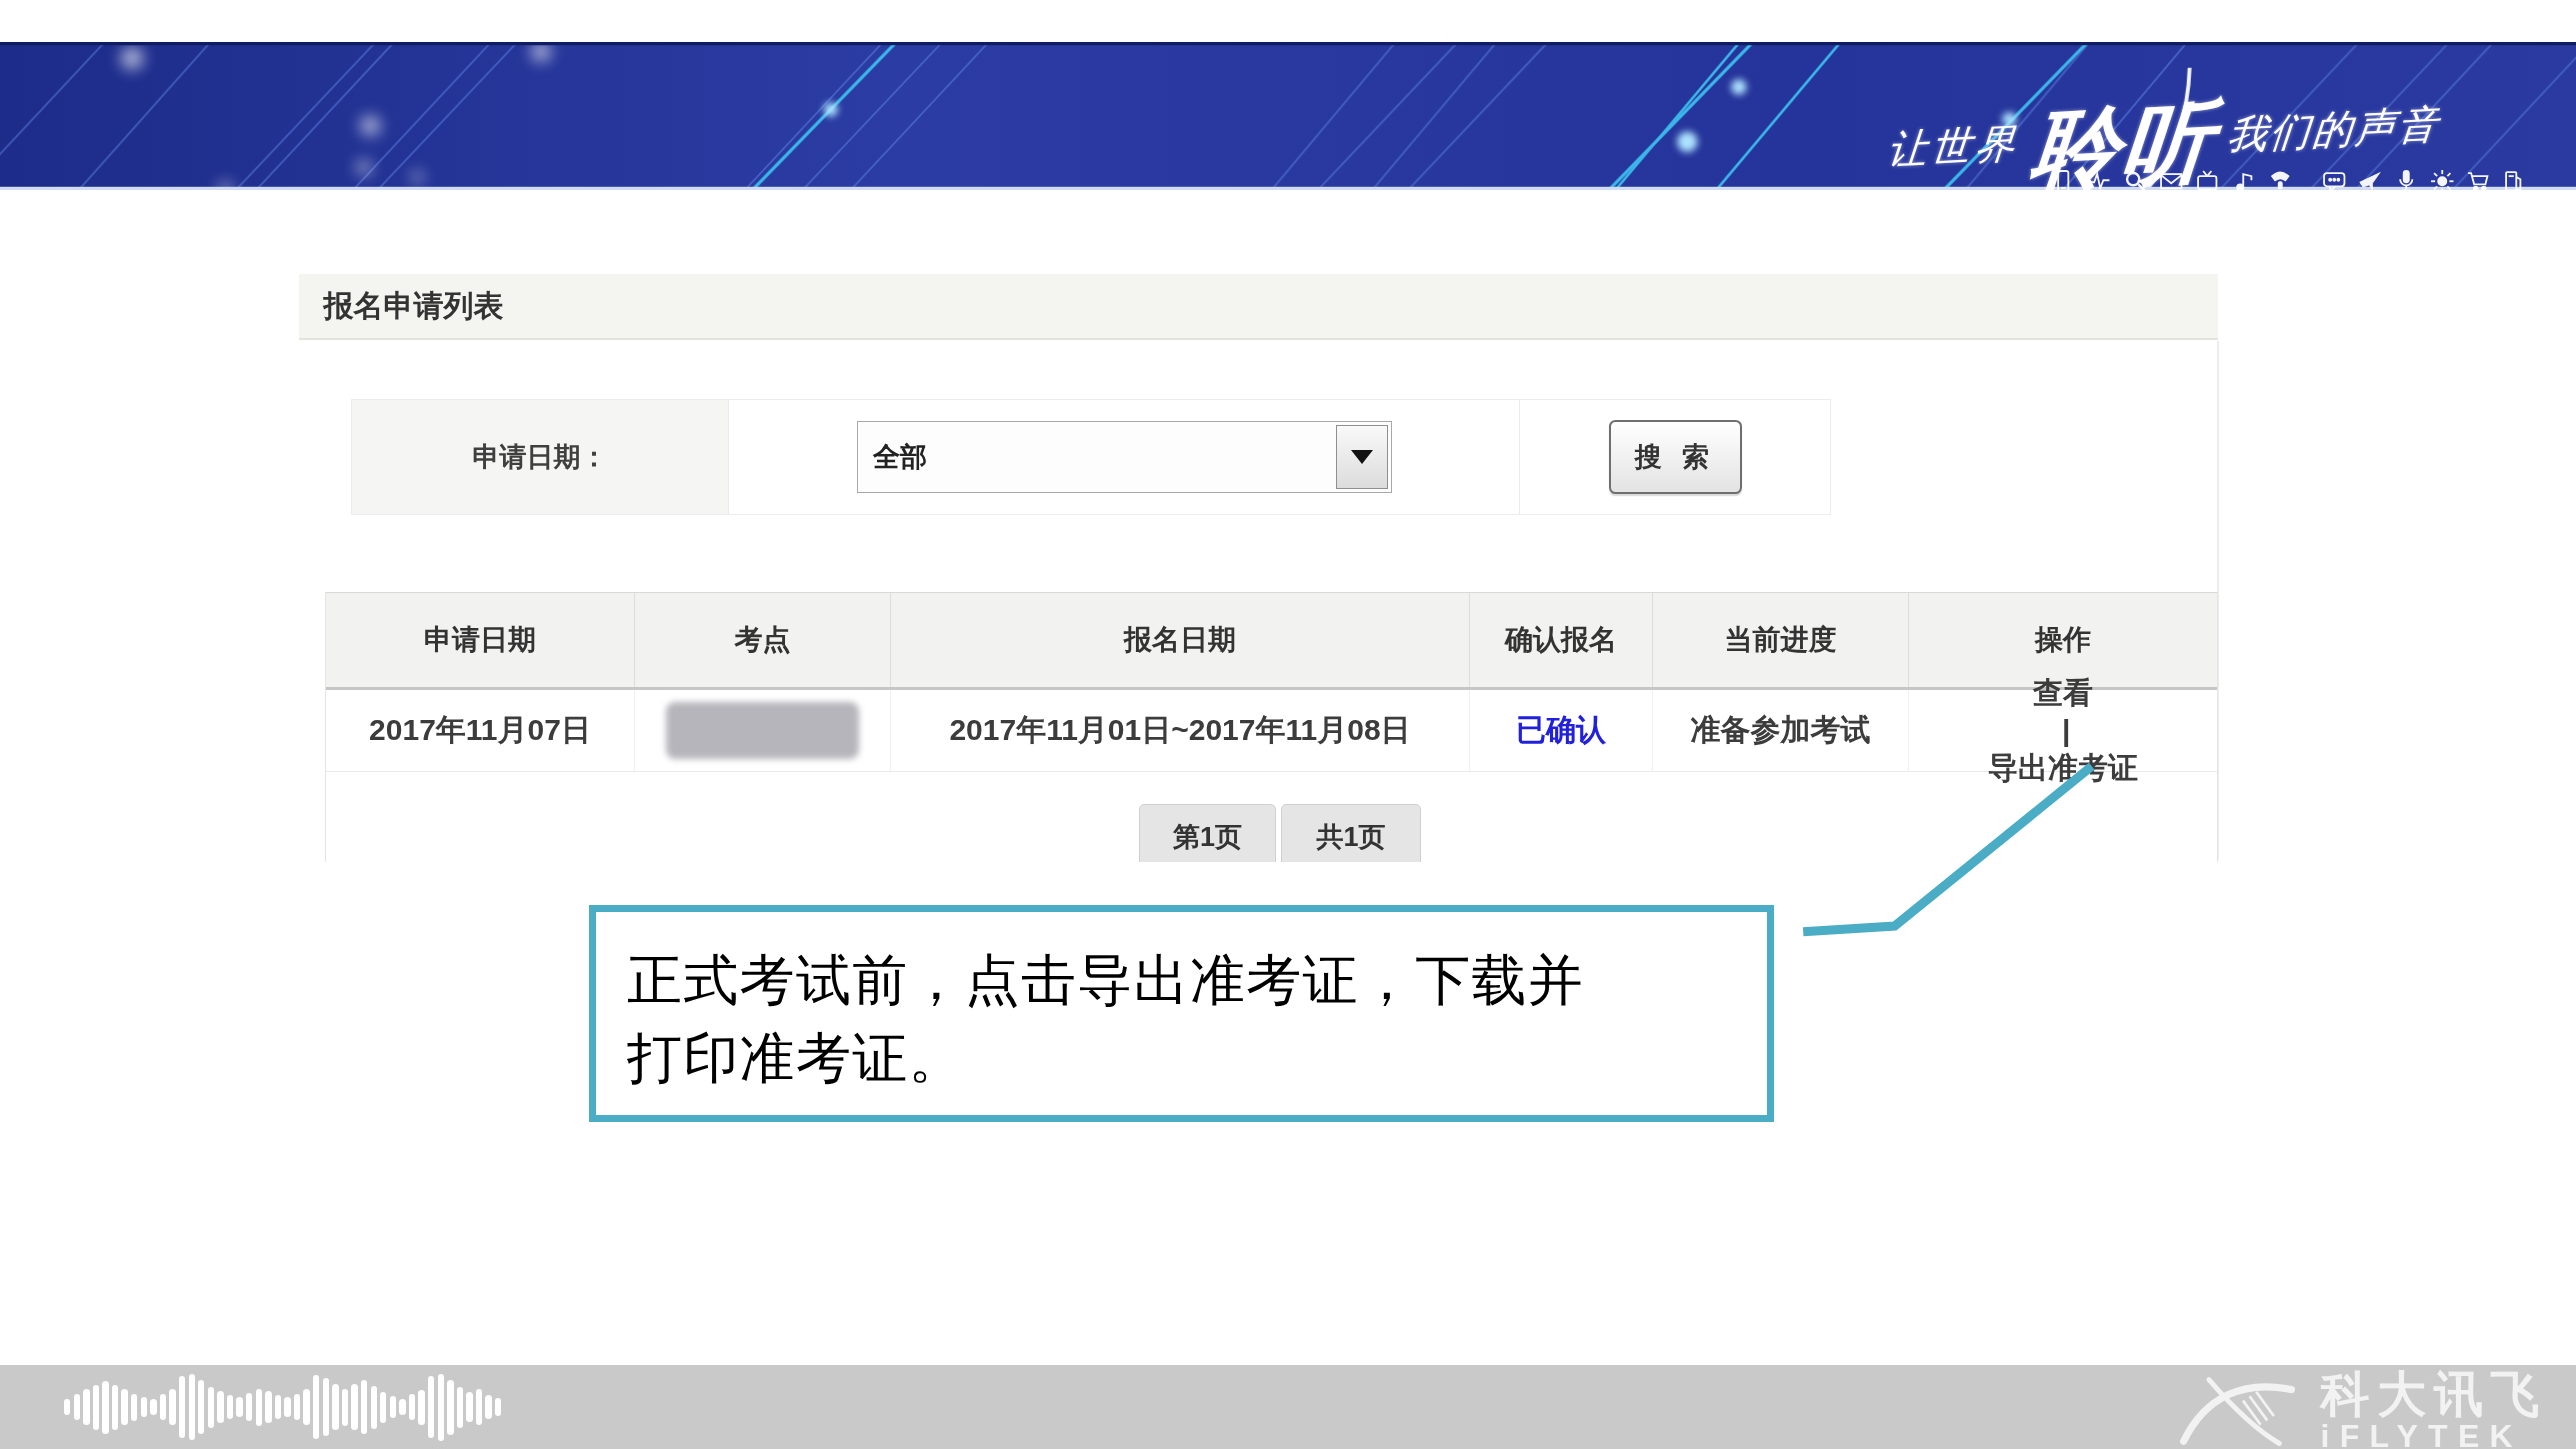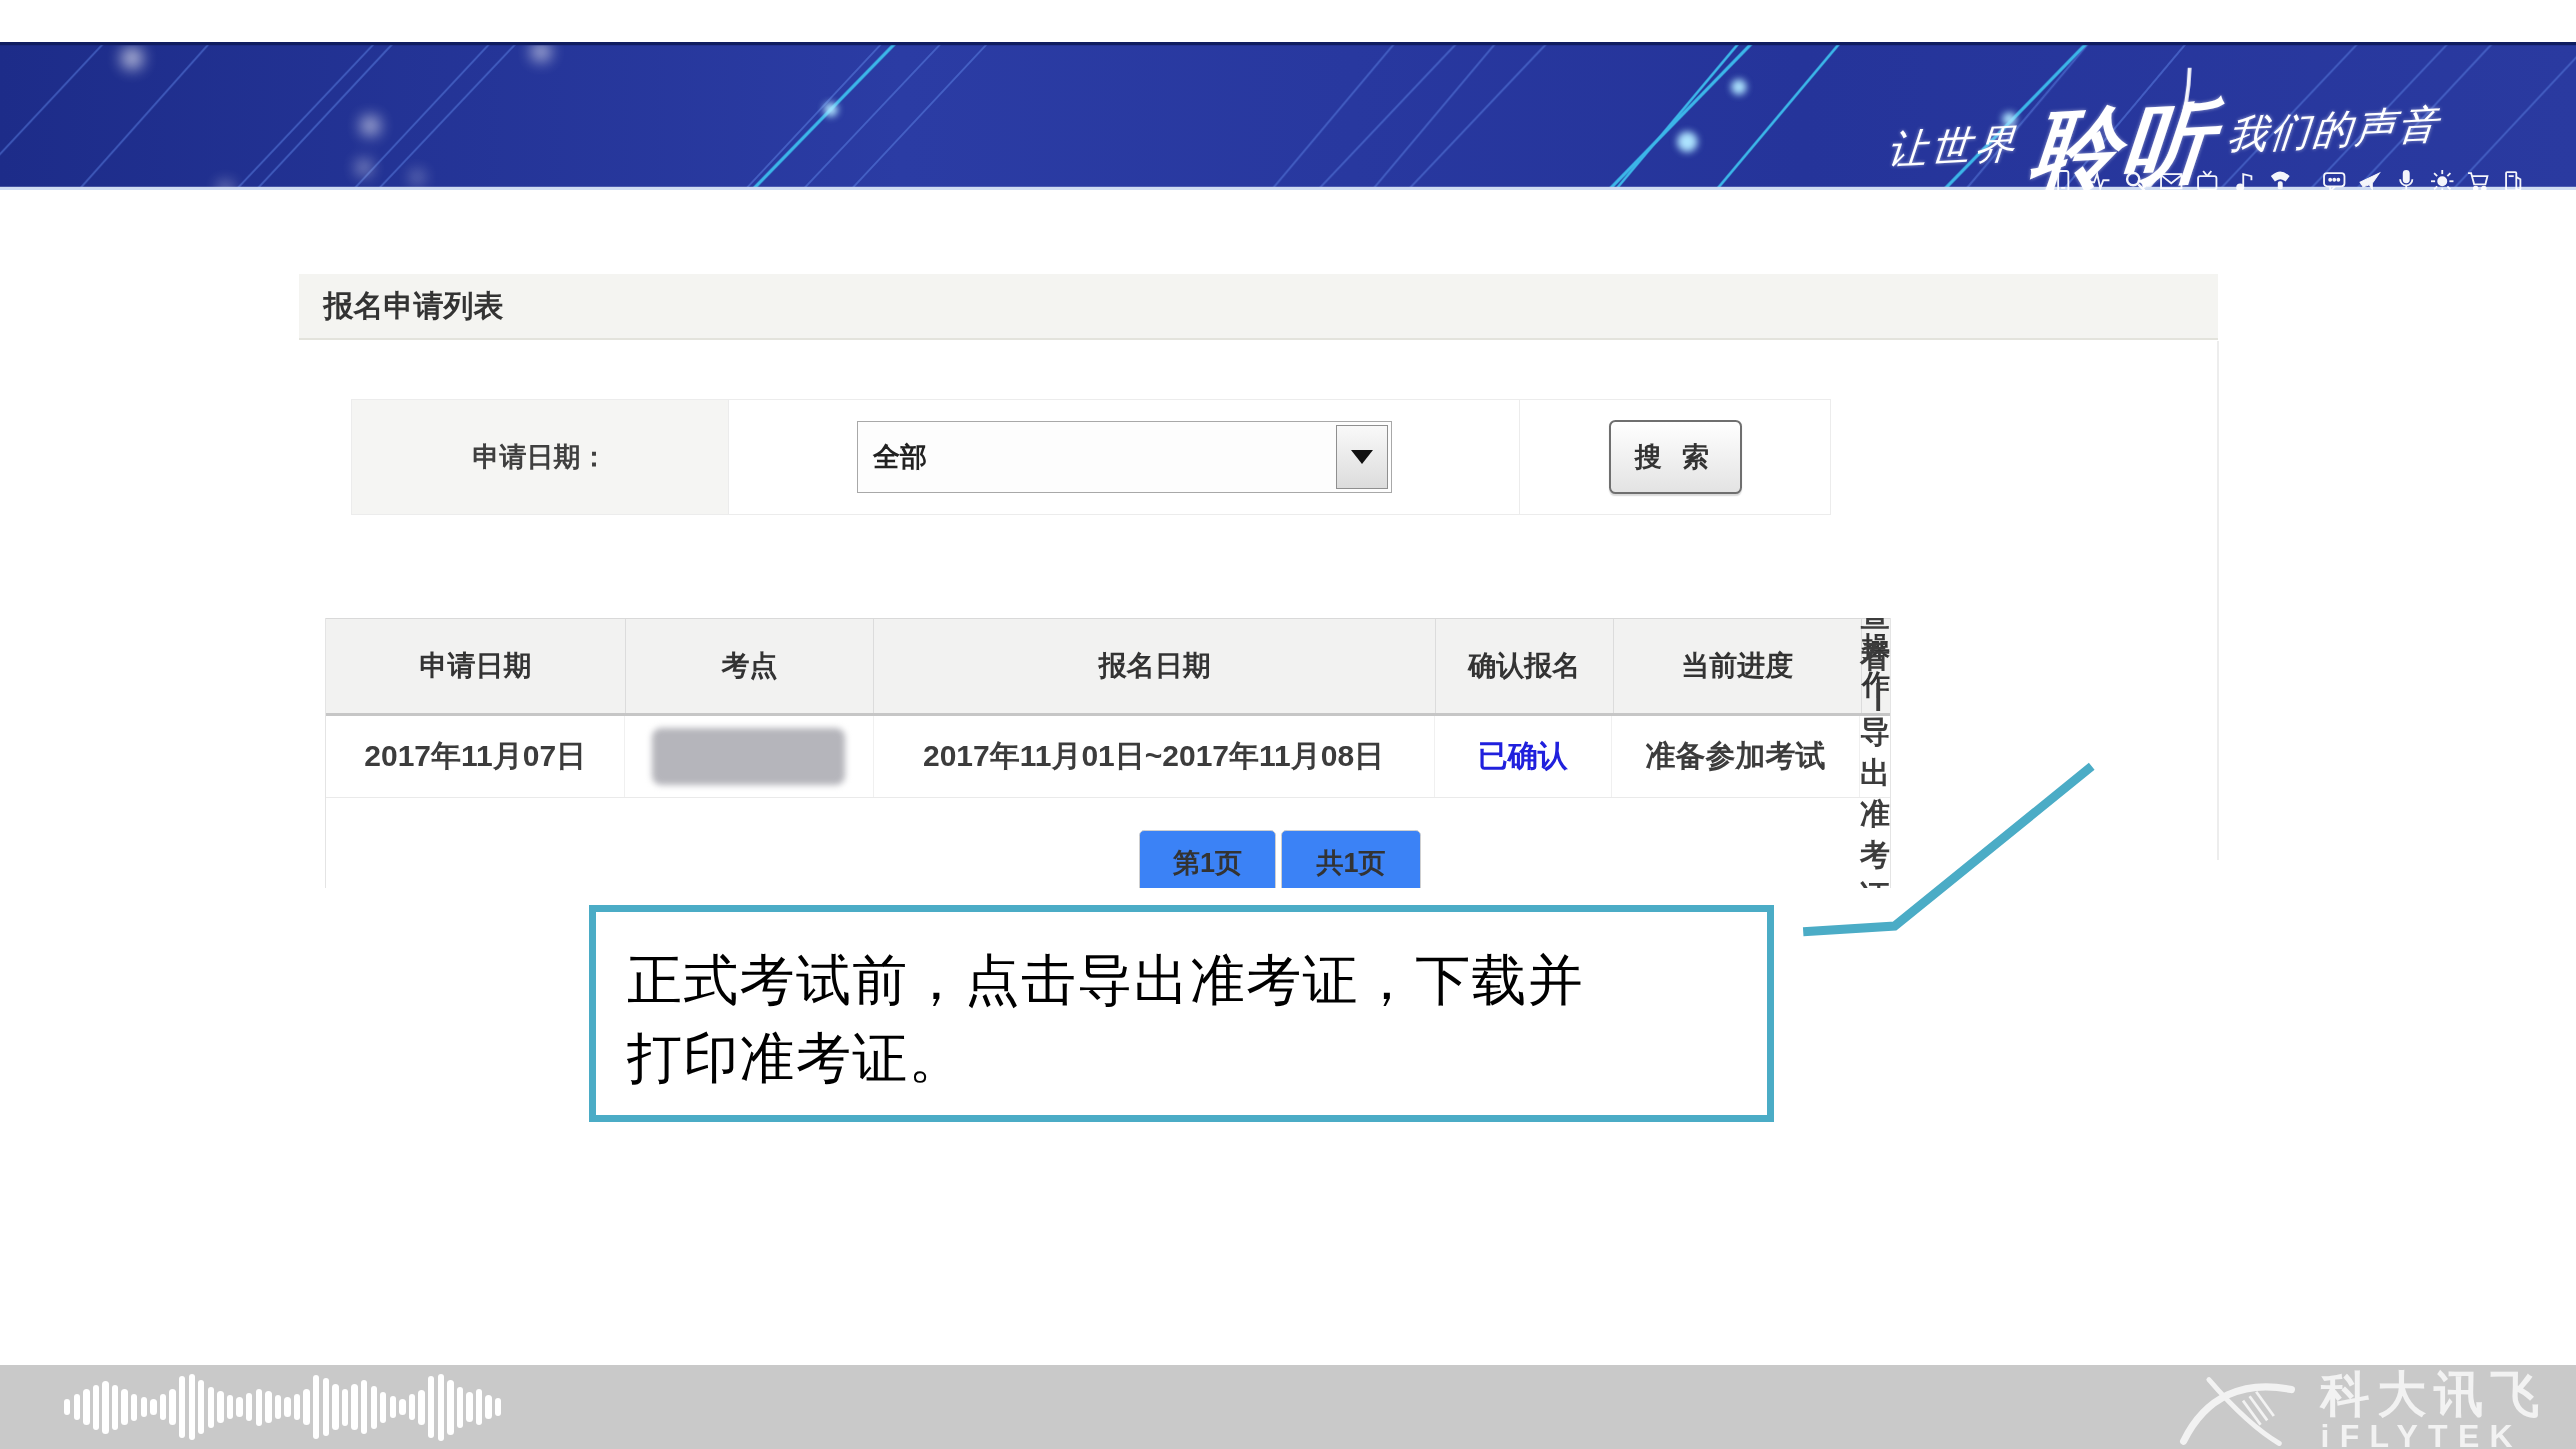--- a/index.html
+++ b/index.html
@@ -42,40 +42,40 @@
           background:linear-gradient(#f9f9f9,#dcdcdc);border:1.3px solid #8f8f8f;
           box-sizing:border-box;display:flex;align-items:center;justify-content:center;}
   .select .tri{width:0;height:0;border-left:11px solid transparent;
           border-right:11px solid transparent;border-top:14px solid #111;}
   .search-btn{width:129px;height:70px;border:2.6px solid #6f6f6f;border-radius:6.4px;
           background:linear-gradient(#ffffff,#e3e3e3);font-size:27px;font-weight:bold;
           color:#333;letter-spacing:6.4px;display:flex;align-items:center;justify-content:center;
           box-shadow:0 1.3px 1.3px rgba(0,0,0,.15);}
 
   
-  .table-wrap{position:absolute;left:325px;top:618px;width:1566px;height:270px;
+  .table-wrap{position:absolute;left:325px;top:592px;width:1893px;height:270px;
               overflow:hidden;box-sizing:border-box;border-left:1.3px solid #e4e4e4;
               border-right:1.3px solid #e4e4e4;background:#fff;}
   .tr{display:flex;box-sizing:border-box;}
   .tr.head{height:98px;background:#f2f2f1;border-top:1.3px solid #d9d9d9;
            border-bottom:3.2px solid #c6c6c6;}
   .tr.body{height:82px;border-bottom:1.9px solid #eaeaea;}
   .td{box-sizing:border-box;display:flex;align-items:center;justify-content:center;}
   .tr.head .td{font-size:28px;font-weight:bold;color:#333;border-right:1.3px solid #dcdcdc;}
   .tr.head .td:last-child{border-right:none;}
   .tr.body .td{font-size:30px;font-weight:bold;color:#3c3c3c;border-right:1.3px solid #f0f0f0;}
   .tr.body .td:last-child{border-right:none;}
   .c0{width:309px;}.c1{width:256px;}.c2{width:579px;}.c3{width:183px;}.c4{width:256px;}.c5{flex:1;}
   .redact{width:193px;height:57px;background:#b5b5bb;border-radius:9px;filter:blur(3.2px);}
   .confirm{color:#2020dd;}
   .action{font-size:27px;flex-direction:column;}
   .action .sep{margin:0 2.6px 0 9px;color:#3c3c3c;}
   .tfoot{position:relative;height:90px;}
   .pg-btn{position:absolute;top:32px;height:64px;box-sizing:border-box;
-          border:1.9px solid #cfcfcf;border-radius:5.2px;background:#3b82f6;
+          border:1.9px solid #cfcfcf;border-radius:5.2px;background:#e5e5e5;
           font-size:27px;font-weight:bold;color:#333;display:flex;
           align-items:flex-start;justify-content:center;padding-top:14px;}
   .pg1{left:813px;width:137px;}
   .pg2{left:955px;width:140px;}
 
   
   .callout{position:absolute;left:589px;top:905px;width:1185px;height:217px;
            box-sizing:border-box;border:7px solid #4bacc6;background:#fff;
            padding:30px 0 0 31px;}
   .callout .line{font-family:"Liberation Serif","DejaVu Serif",serif;

